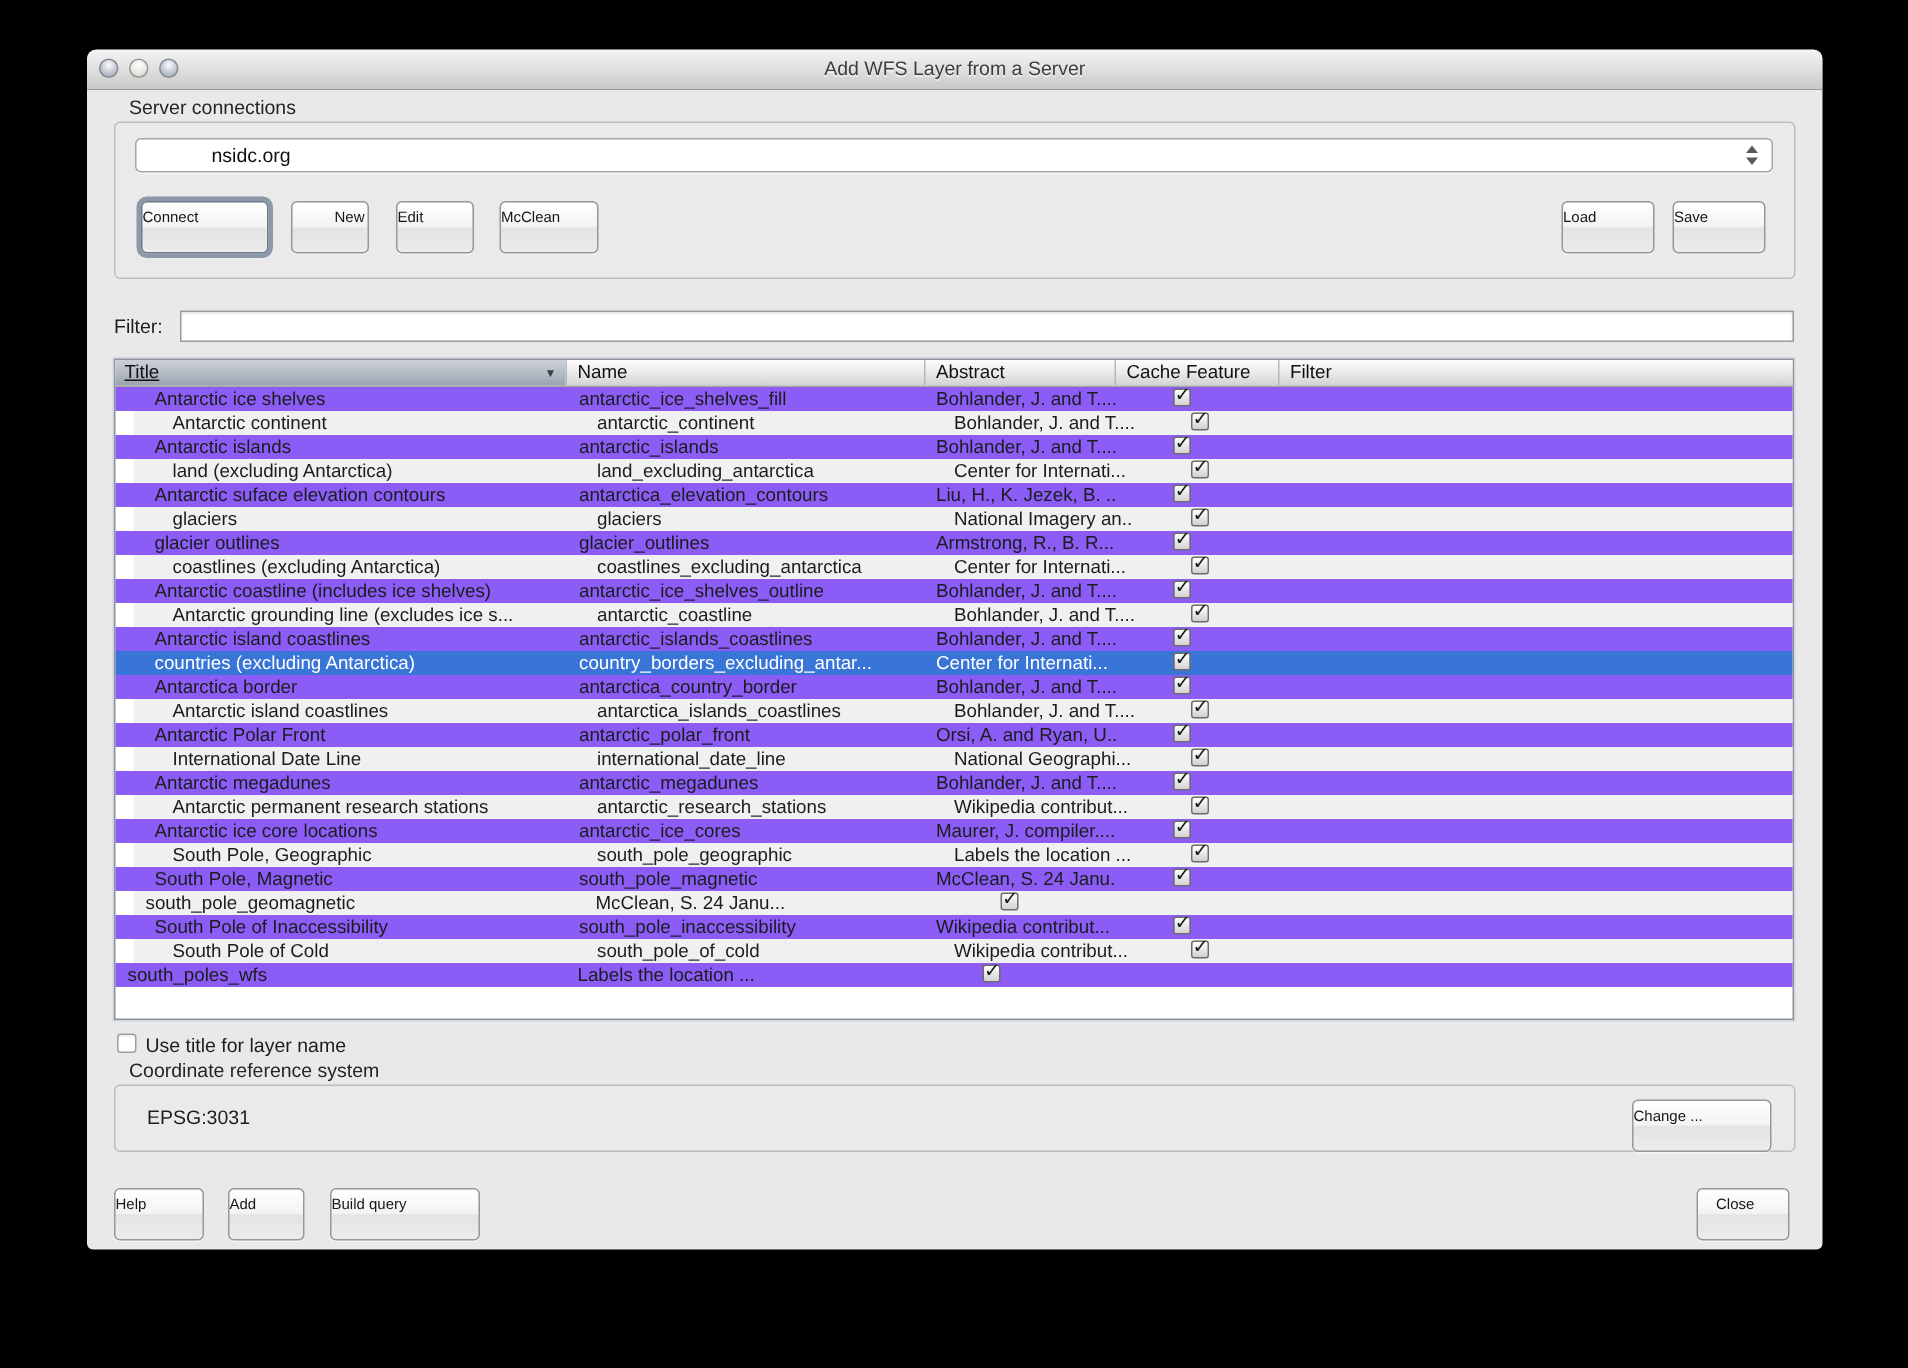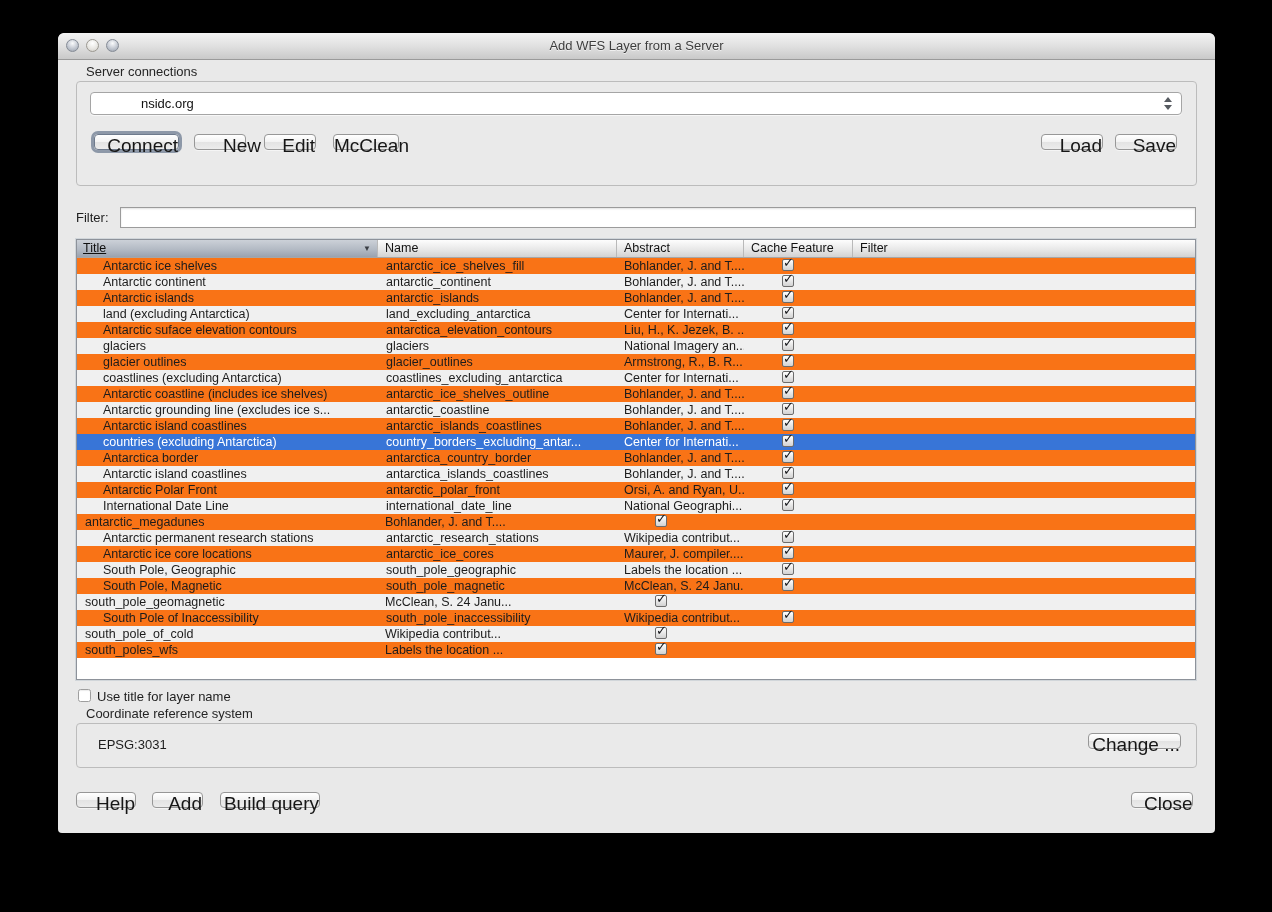--- a/index.html
+++ b/index.html
@@ -13,23 +13,23 @@
     border-bottom:1px solid #9a9a9a;border-radius:6px 6px 0 0;}
   .title{position:absolute;left:0;right:0;top:5px;text-align:center;font-size:13px;color:#3d3d3d;
     text-shadow:0 1px 0 rgba(255,255,255,.6);}
   .lights{position:absolute;left:8px;top:6px;display:flex;gap:7px;}
   .light{width:13px;height:13px;border-radius:50%;display:inline-block;box-sizing:border-box;}
   .l1,.l3{background:radial-gradient(circle at 50% 30%,#fafbfc 0%,#c3c8d1 55%,#99a0ab 100%);border:1px solid #848b95;}
   .l2{background:radial-gradient(circle at 50% 30%,#ffffff 0%,#e8e7e3 55%,#cfccc6 100%);border:1px solid #9b9891;}
   
   .grouplabel{position:absolute;font-size:13px;color:#252525;}
   .groupbox{position:absolute;border:1px solid #bcbcbc;border-radius:4px;background:rgba(255,255,255,0.08);}
-  .btn{position:absolute;height:16px;box-sizing:border-box;border:1px solid #979797;border-radius:4px;
+  .btn{position:absolute;height:35px;box-sizing:border-box;border:1px solid #979797;border-radius:4px;
     background:linear-gradient(180deg,#ffffff 0%,#f3f3f3 48%,#e3e3e3 52%,#ececec 100%);
-    font-size:19px;color:#161616;text-align:right;line-height:21px;cursor:default;
+    font-size:10px;color:#161616;text-align:left;line-height:21px;cursor:default;
     box-shadow:0 1px 0 rgba(255,255,255,.5);}
   .btn.focusring{box-shadow:0 0 0 3px rgba(110,124,145,.75),0 1px 0 rgba(255,255,255,.4);border-color:#6e7a8c;}
   .combo{position:absolute;box-sizing:border-box;background:#fff;border:1px solid #a5a5a5;border-radius:4px;
     font-size:13px;color:#111;box-shadow:0 1px 0 rgba(255,255,255,.6);}
   .combo .val{position:absolute;left:12px;top:3px;margin-left:38px;}
   .stepper{position:absolute;right:9px;top:4px;display:flex;flex-direction:column;align-items:center;}
   .stepper .up{width:0;height:0;border-left:4px solid transparent;border-right:4px solid transparent;border-bottom:5px solid #565a60;margin-bottom:3px;}
   .stepper .down{width:0;height:0;border-left:4px solid transparent;border-right:4px solid transparent;border-top:5px solid #565a60;}
   .textinput{position:absolute;box-sizing:border-box;background:#fff;border:1px solid #9b9b9b;
     box-shadow:inset 0 1px 2px rgba(0,0,0,.12);font-size:13px;padding:2px 6px;outline:none;border-radius:0;}
@@ -41,22 +41,22 @@
     border:1px solid #8d929a;box-sizing:border-box;box-shadow:0 0 0 1px rgba(180,190,200,.45);}
   .thead,.tr{display:grid;grid-template-columns:301px 239px 127px 109px 1fr;}
   .thead{height:17px;background:linear-gradient(180deg,#fdfdfd 0%,#e8e8e8 55%,#d2d2d2 100%);
     border-bottom:1px solid #a6a6a6;}
   .th{position:relative;font-size:12.5px;color:#111;line-height:16px;padding-left:7px;
     border-right:1px solid #b9b9b9;white-space:nowrap;overflow:hidden;box-sizing:border-box;}
   .th:last-child{border-right:none;}
   .th.sorted{background:linear-gradient(180deg,#ccd1d8 0%,#b3bac4 55%,#9aa2ae 100%);padding-left:6px;text-decoration:underline;}
   .sort-arrow{position:absolute;right:6px;top:1px;font-size:8px;color:#3a3e45;}
   .tbody{position:relative;}
-  .tr{height:16px;background:#f97316;}
-  .tr.stripe{background:#f0f0f0;}
+  .tr{height:16px;background:#8b5cf6;}
+  .tr.stripe{background:#f0f0f0;margin-left:12px;}
   .tr.sel{background:#3875d7;}
   .tr.sel .td{color:#fff;}
   .td{font-size:12.5px;color:#1c1c1c;line-height:16px;white-space:nowrap;overflow:hidden;box-sizing:border-box;}
   .td.c-title{padding-left:26px;}
   .td.c-name{padding-left:8px;}
   .td.c-abstract{padding-left:7px;}
   .td.c-cache{padding-left:38px;}
   .cb{position:relative;display:inline-block;width:12px;height:12px;margin-top:1px;box-sizing:border-box;
     background:linear-gradient(180deg,#ffffff,#d2d2d2);border:1px solid #6c6c6c;border-radius:2px;}
   .cb .tick{position:absolute;left:0px;top:-4px;font-size:13px;font-weight:bold;color:#15161a;line-height:13px;}
@@ -223,20 +223,21 @@
             <div class="td c-filter"></div>
           </div>
           <div class="tr stripe">
             <div class="td c-title">International Date Line</div>
             <div class="td c-name">international_date_line</div>
             <div class="td c-abstract">National Geographi...</div>
             <div class="td c-cache"><span class="cb"><span class="tick">✓</span></span></div>
             <div class="td c-filter"></div>
           </div>
           <div class="tr">
+            <div class="td c-title">Antarctic megadunes</div>
             <div class="td c-name">antarctic_megadunes</div>
             <div class="td c-abstract">Bohlander, J. and T....</div>
             <div class="td c-cache"><span class="cb"><span class="tick">✓</span></span></div>
             <div class="td c-filter"></div>
           </div>
           <div class="tr stripe">
             <div class="td c-title">Antarctic permanent research stations</div>
             <div class="td c-name">antarctic_research_stations</div>
             <div class="td c-abstract">Wikipedia contribut...</div>
             <div class="td c-cache"><span class="cb"><span class="tick">✓</span></span></div>
@@ -270,20 +271,21 @@
             <div class="td c-filter"></div>
           </div>
           <div class="tr">
             <div class="td c-title">South Pole of Inaccessibility</div>
             <div class="td c-name">south_pole_inaccessibility</div>
             <div class="td c-abstract">Wikipedia contribut...</div>
             <div class="td c-cache"><span class="cb"><span class="tick">✓</span></span></div>
             <div class="td c-filter"></div>
           </div>
           <div class="tr stripe">
+            <div class="td c-title">South Pole of Cold</div>
             <div class="td c-name">south_pole_of_cold</div>
             <div class="td c-abstract">Wikipedia contribut...</div>
             <div class="td c-cache"><span class="cb"><span class="tick">✓</span></span></div>
             <div class="td c-filter"></div>
           </div>
           <div class="tr">
             <div class="td c-name">south_poles_wfs</div>
             <div class="td c-abstract">Labels the location ...</div>
             <div class="td c-cache"><span class="cb"><span class="tick">✓</span></span></div>
             <div class="td c-filter"></div>

